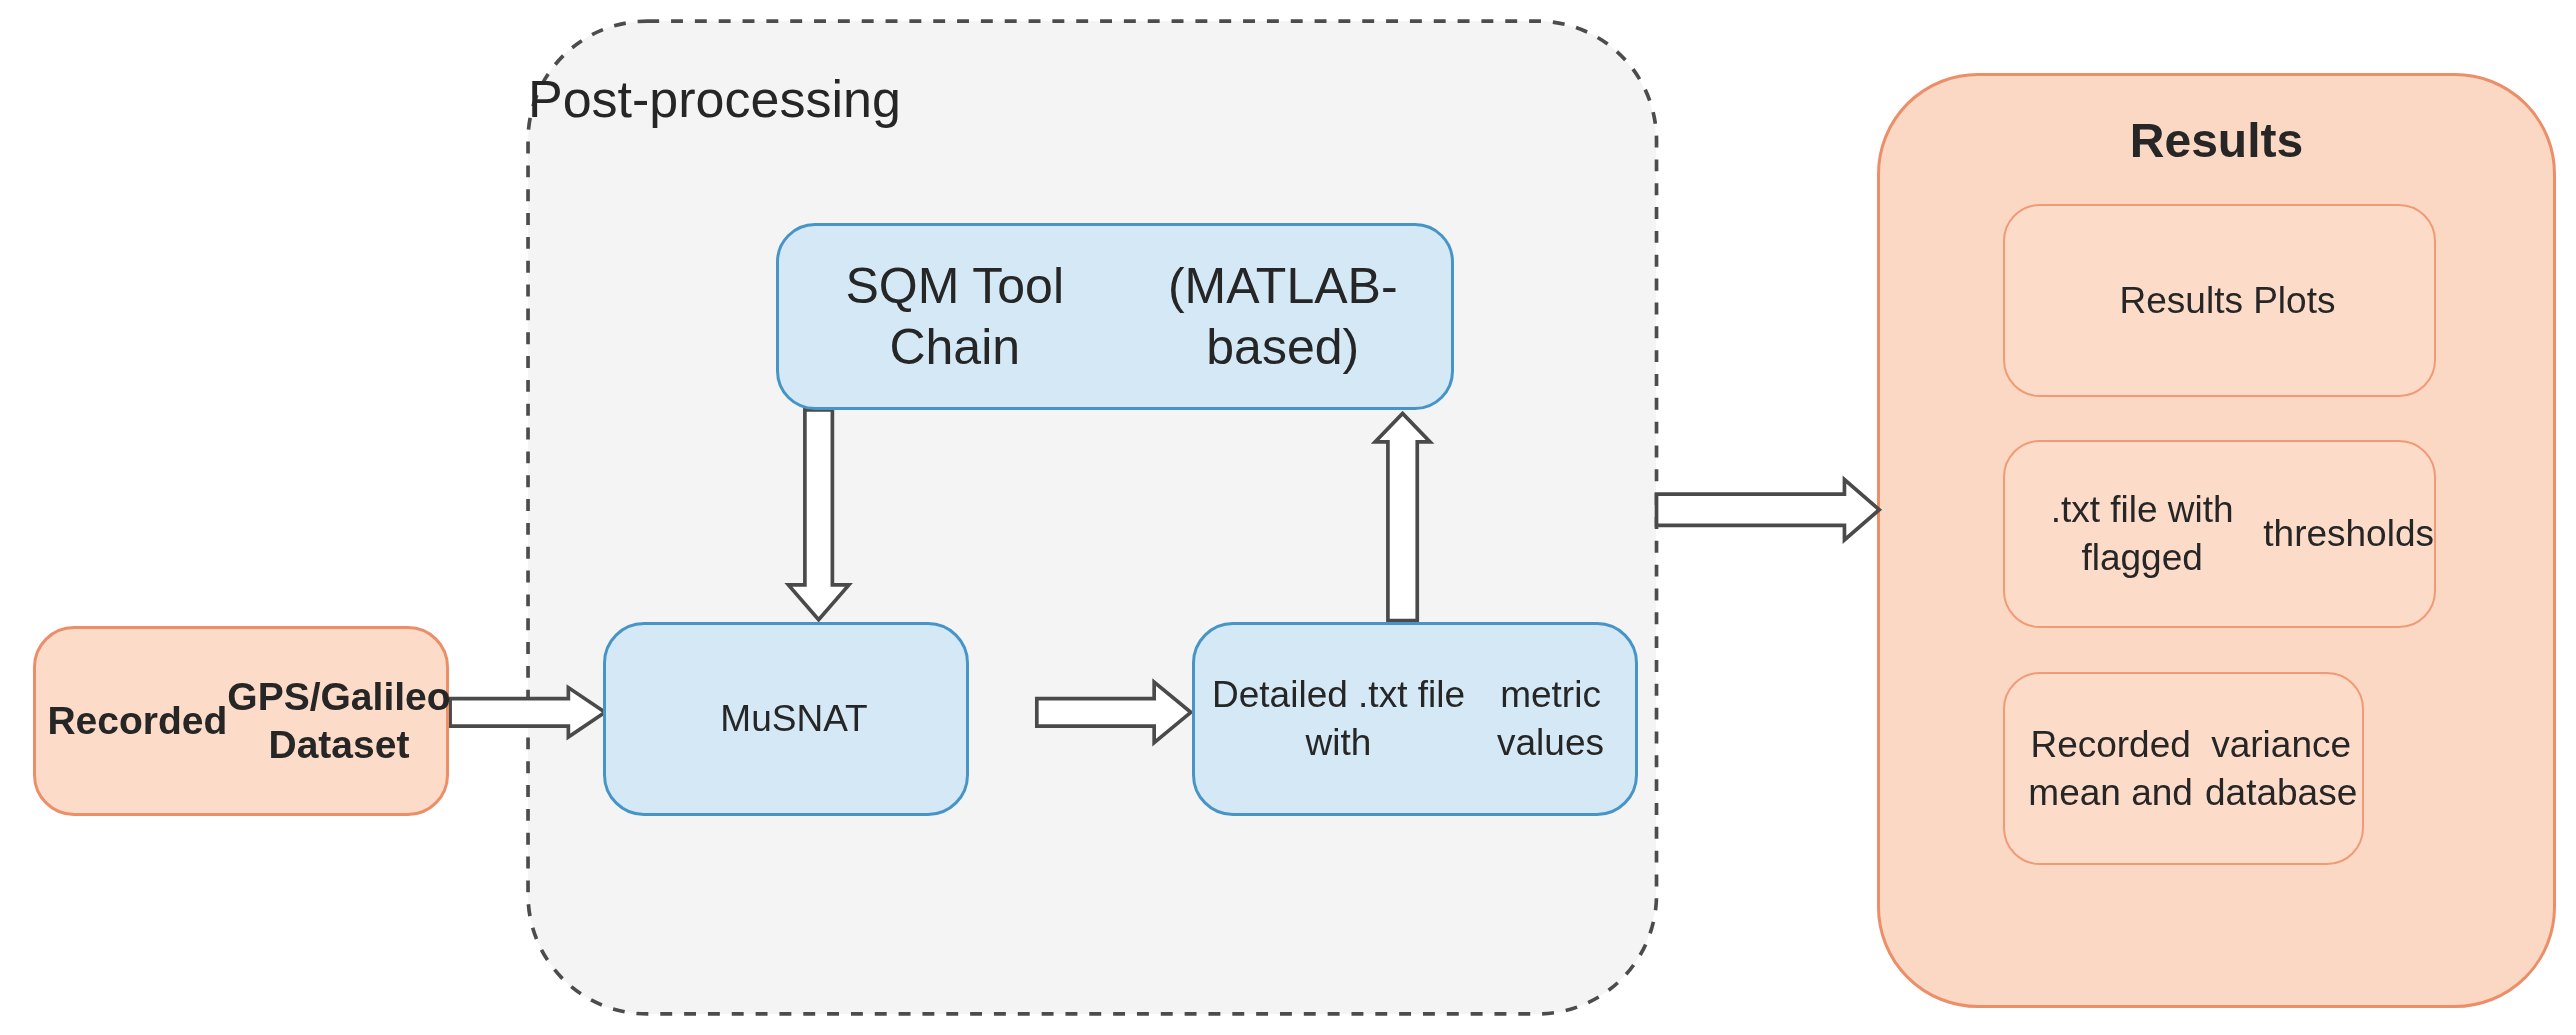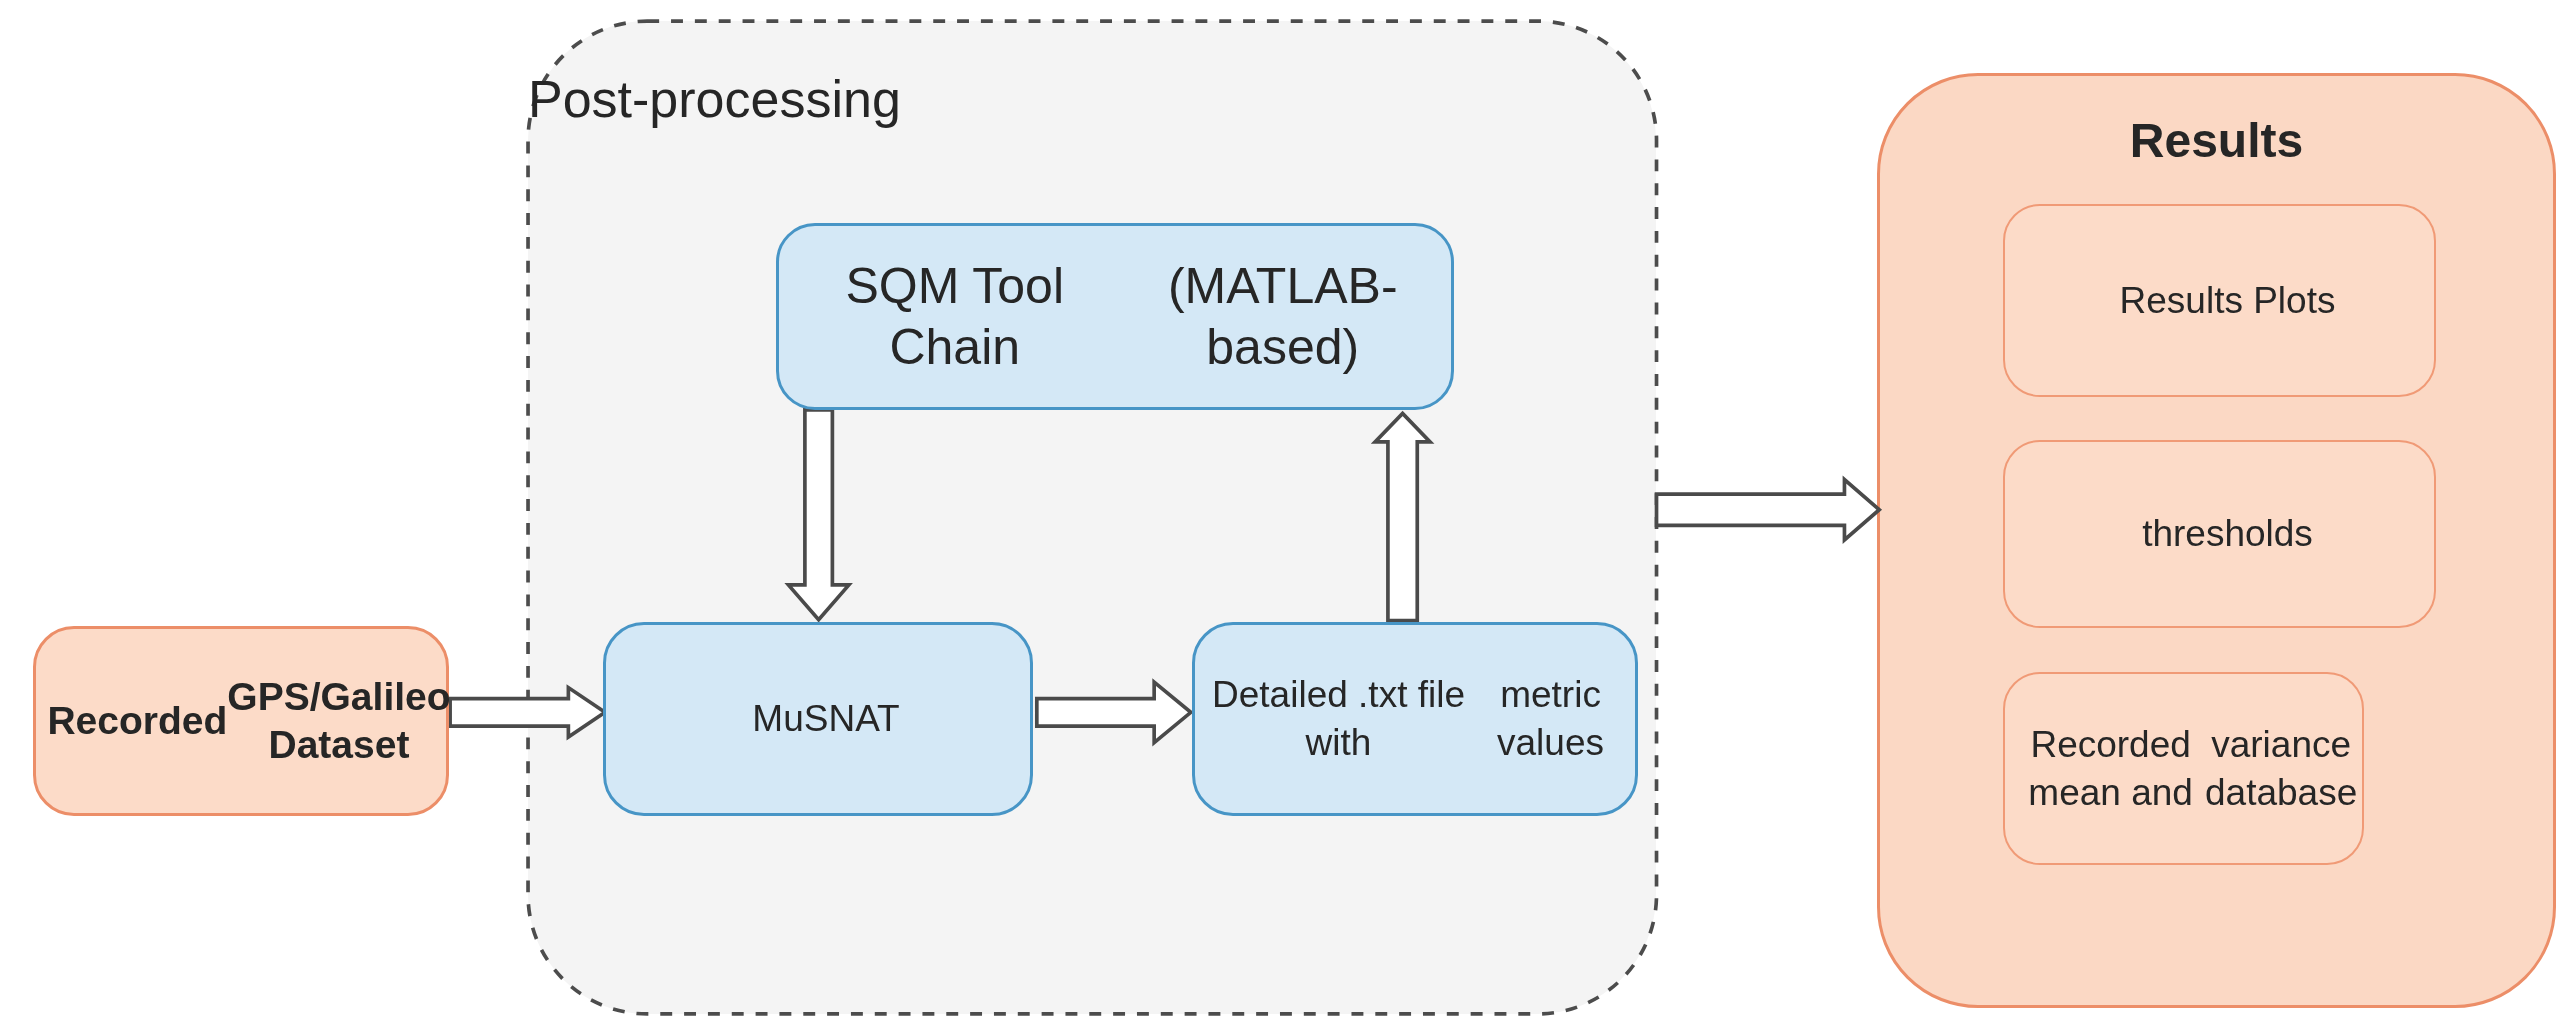--- a/index.html
+++ b/index.html
@@ -30,21 +30,21 @@
     font-size:52px;line-height:50px;font-weight:400;margin-top:17px;
   }
   .blue-box{
     background:var(--blue_fill,#d4e8f6);border:3.7px solid var(--blue_border,#4795c6);
   }
   .sqm-box{
     left:776px;top:223px;width:678px;height:187px;border-radius:39px;
     font-size:50px;line-height:61px;
   }
   .musnat-box{
-    left:603px;top:622px;width:430px;height:194px;border-radius:41px;
+    left:603px;top:622px;width:366px;height:194px;border-radius:41px;
     font-size:37px;line-height:46px;
   }
   .txt-box{
     left:1192px;top:622px;width:446px;height:194px;border-radius:41px;
     font-size:37px;line-height:48px;justify-content:flex-end;
   }
   
   .results-group{
     position:absolute;left:1877px;top:73px;width:679px;height:935px;
     border-radius:101px;background:var(--orange_fill_light,#fbd8c4);
@@ -119,20 +119,21 @@
     <span>metric values</span>
   </div>
 
   <div class="results-title">Results</div>
 
   <div class="node result-item result-1">
     <span>Results Plots</span>
   </div>
 
   <div class="node result-item result-2">
+    <span>.txt file with flagged</span>
     <span>thresholds</span>
   </div>
 
   <div class="node result-item result-3">
     <span>Recorded mean and</span>
     <span>variance database</span>
   </div>
 
 </div>
 

